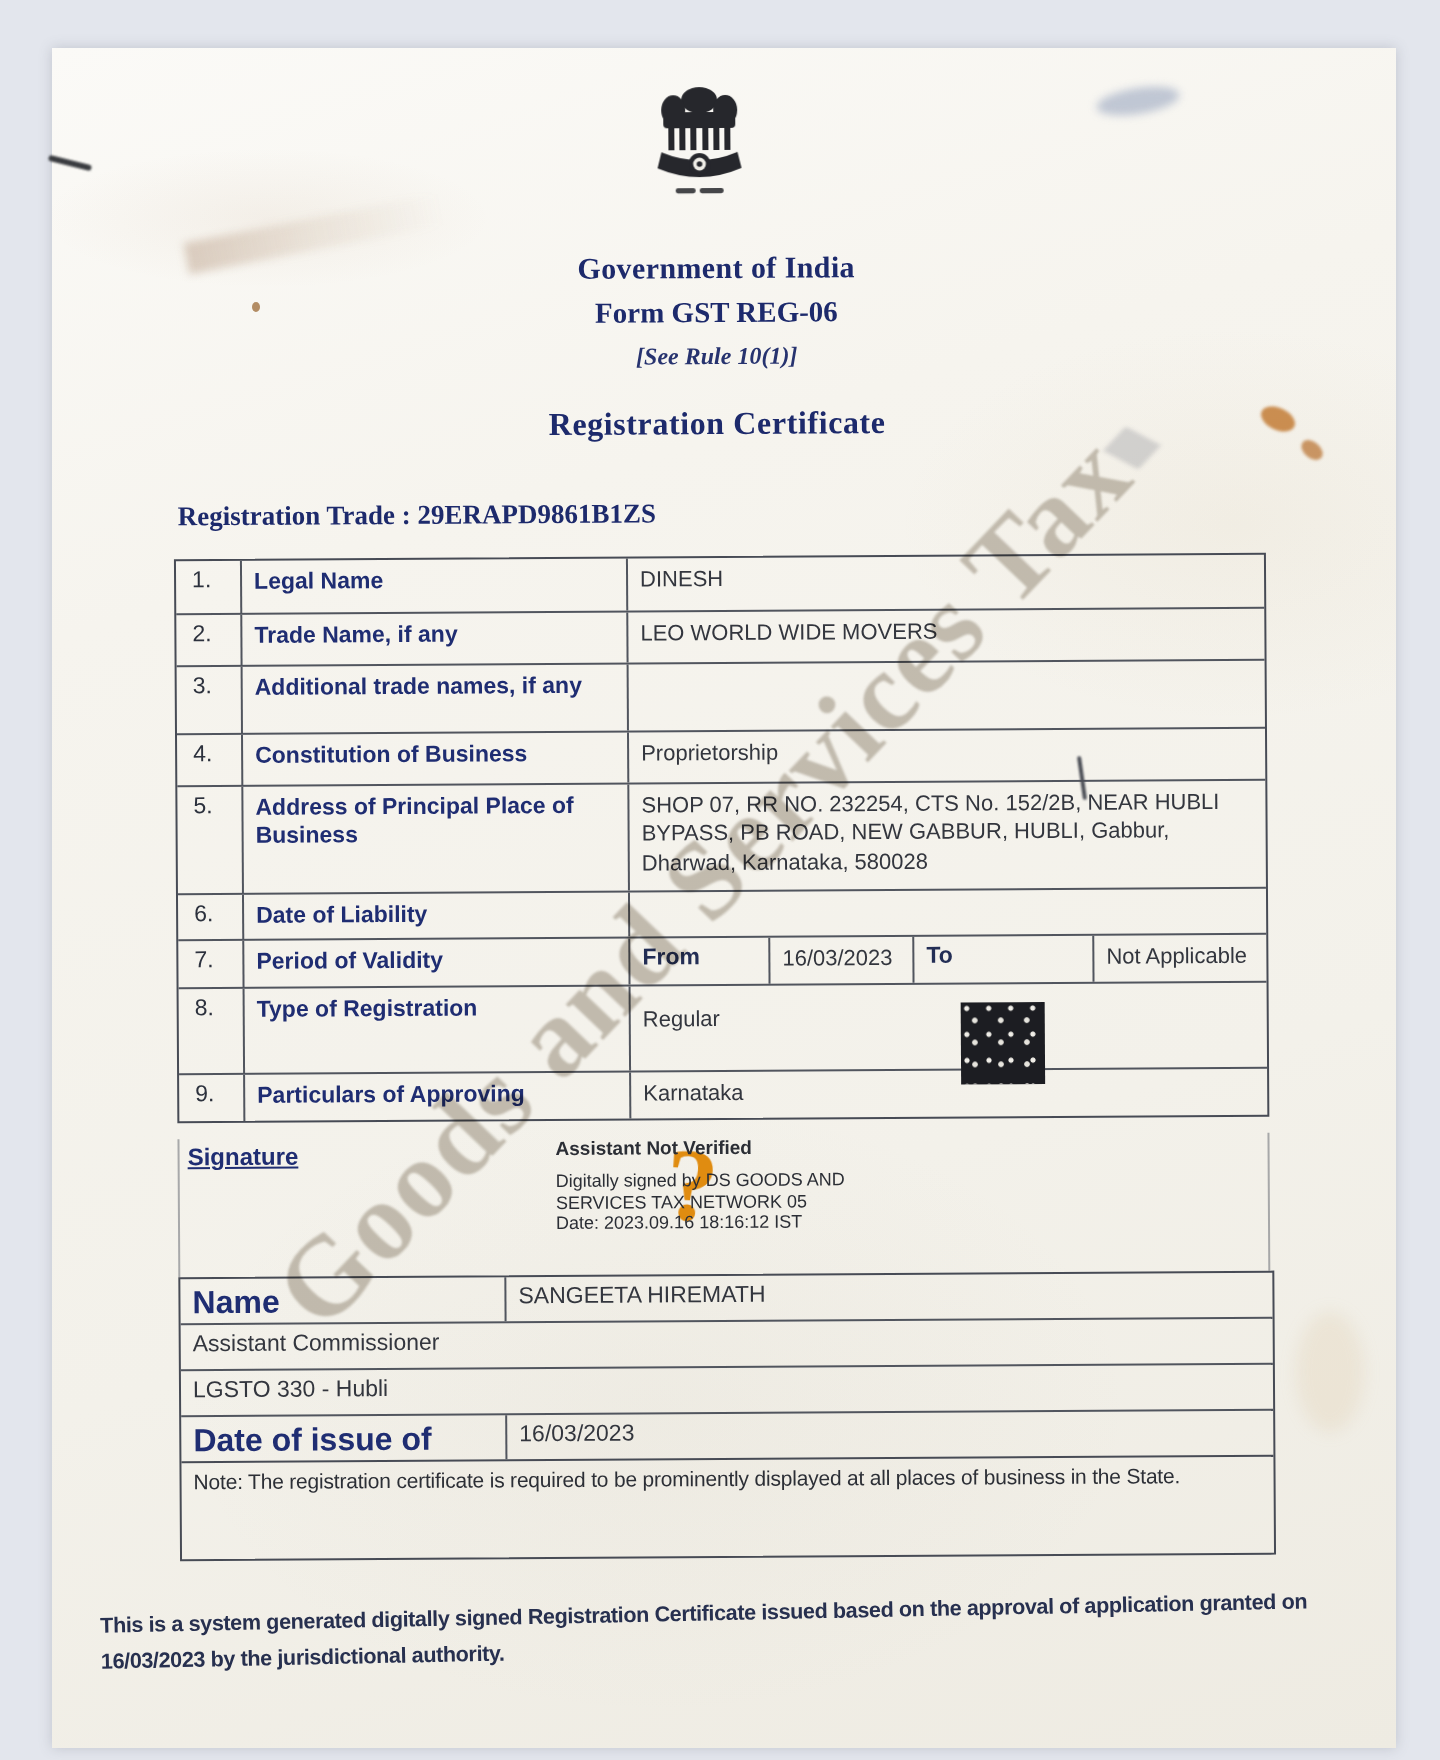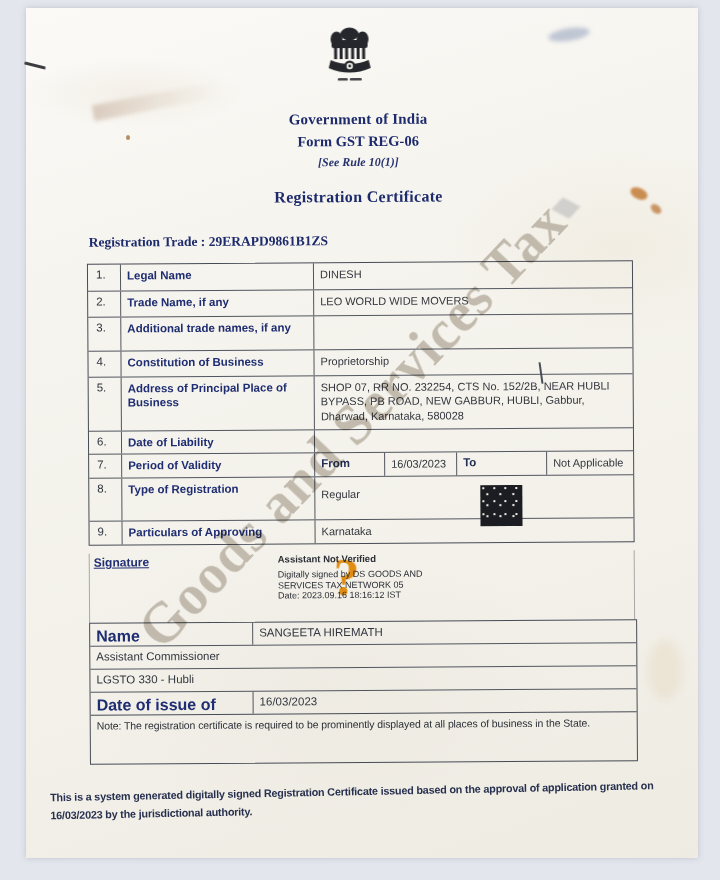--- a/index.html
+++ b/index.html
@@ -1,21 +1,21 @@
 <!DOCTYPE html>
 <html><head>
 <meta charset="utf-8">
 <style>
   html,body{margin:0;padding:0;}
   body{
     width:720px;height:880px;overflow:hidden;position:relative;
     background:#e3e6ed;
     font-family:"Liberation Sans",sans-serif;
   }
-  .scan{position:absolute;inset:0;}
+  .scan{position:absolute;inset:0;margin-top:16px;}
   .paper{
     position:absolute;left:26px;top:8px;width:672px;height:850px;
     background:
       radial-gradient(160px 50px at 16% 10%, rgba(175,135,95,0.08), transparent 70%),
       radial-gradient(240px 140px at 88% 28%, rgba(205,185,145,0.10), transparent 70%),
       radial-gradient(340px 220px at 45% 80%, rgba(185,175,155,0.07), transparent 70%),
       linear-gradient(163deg,#fbfaf7 0%,#f6f4ee 28%,#f3f1ea 65%,#eeebe2 100%);
     box-shadow:0 0 6px rgba(90,95,110,0.25);
   }
   .content{position:absolute;inset:0;transform:rotate(-0.35deg);}

